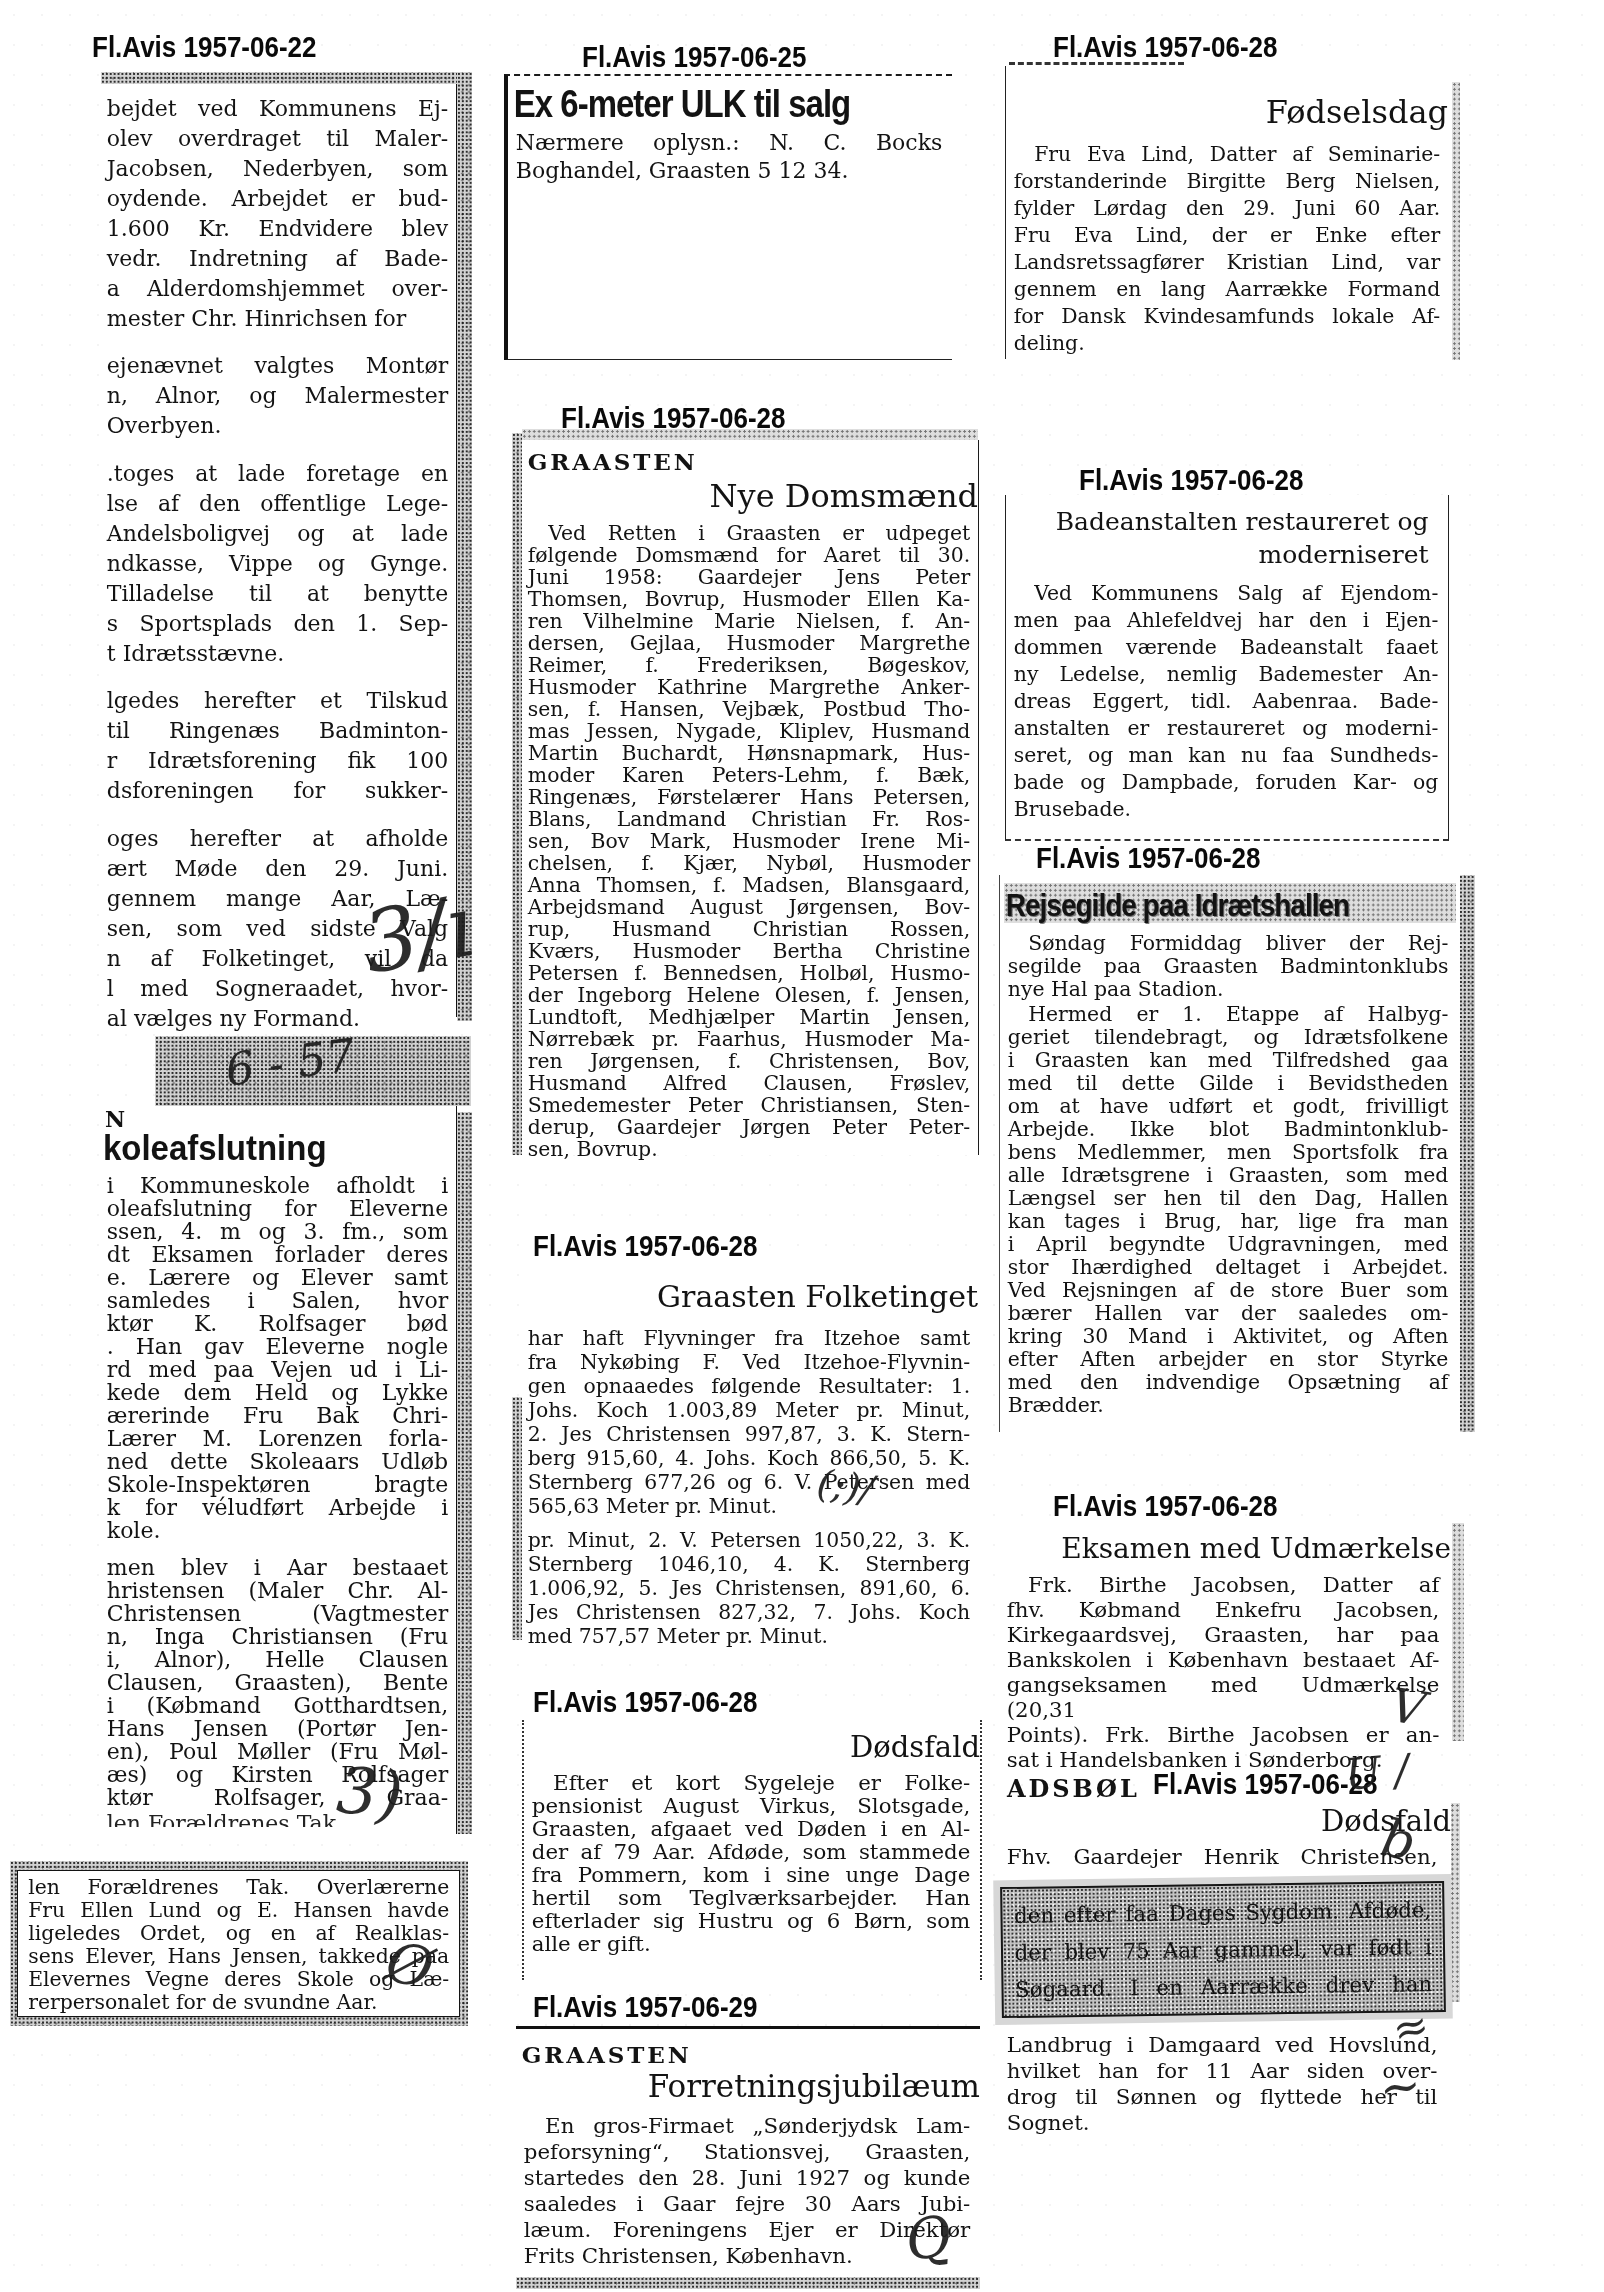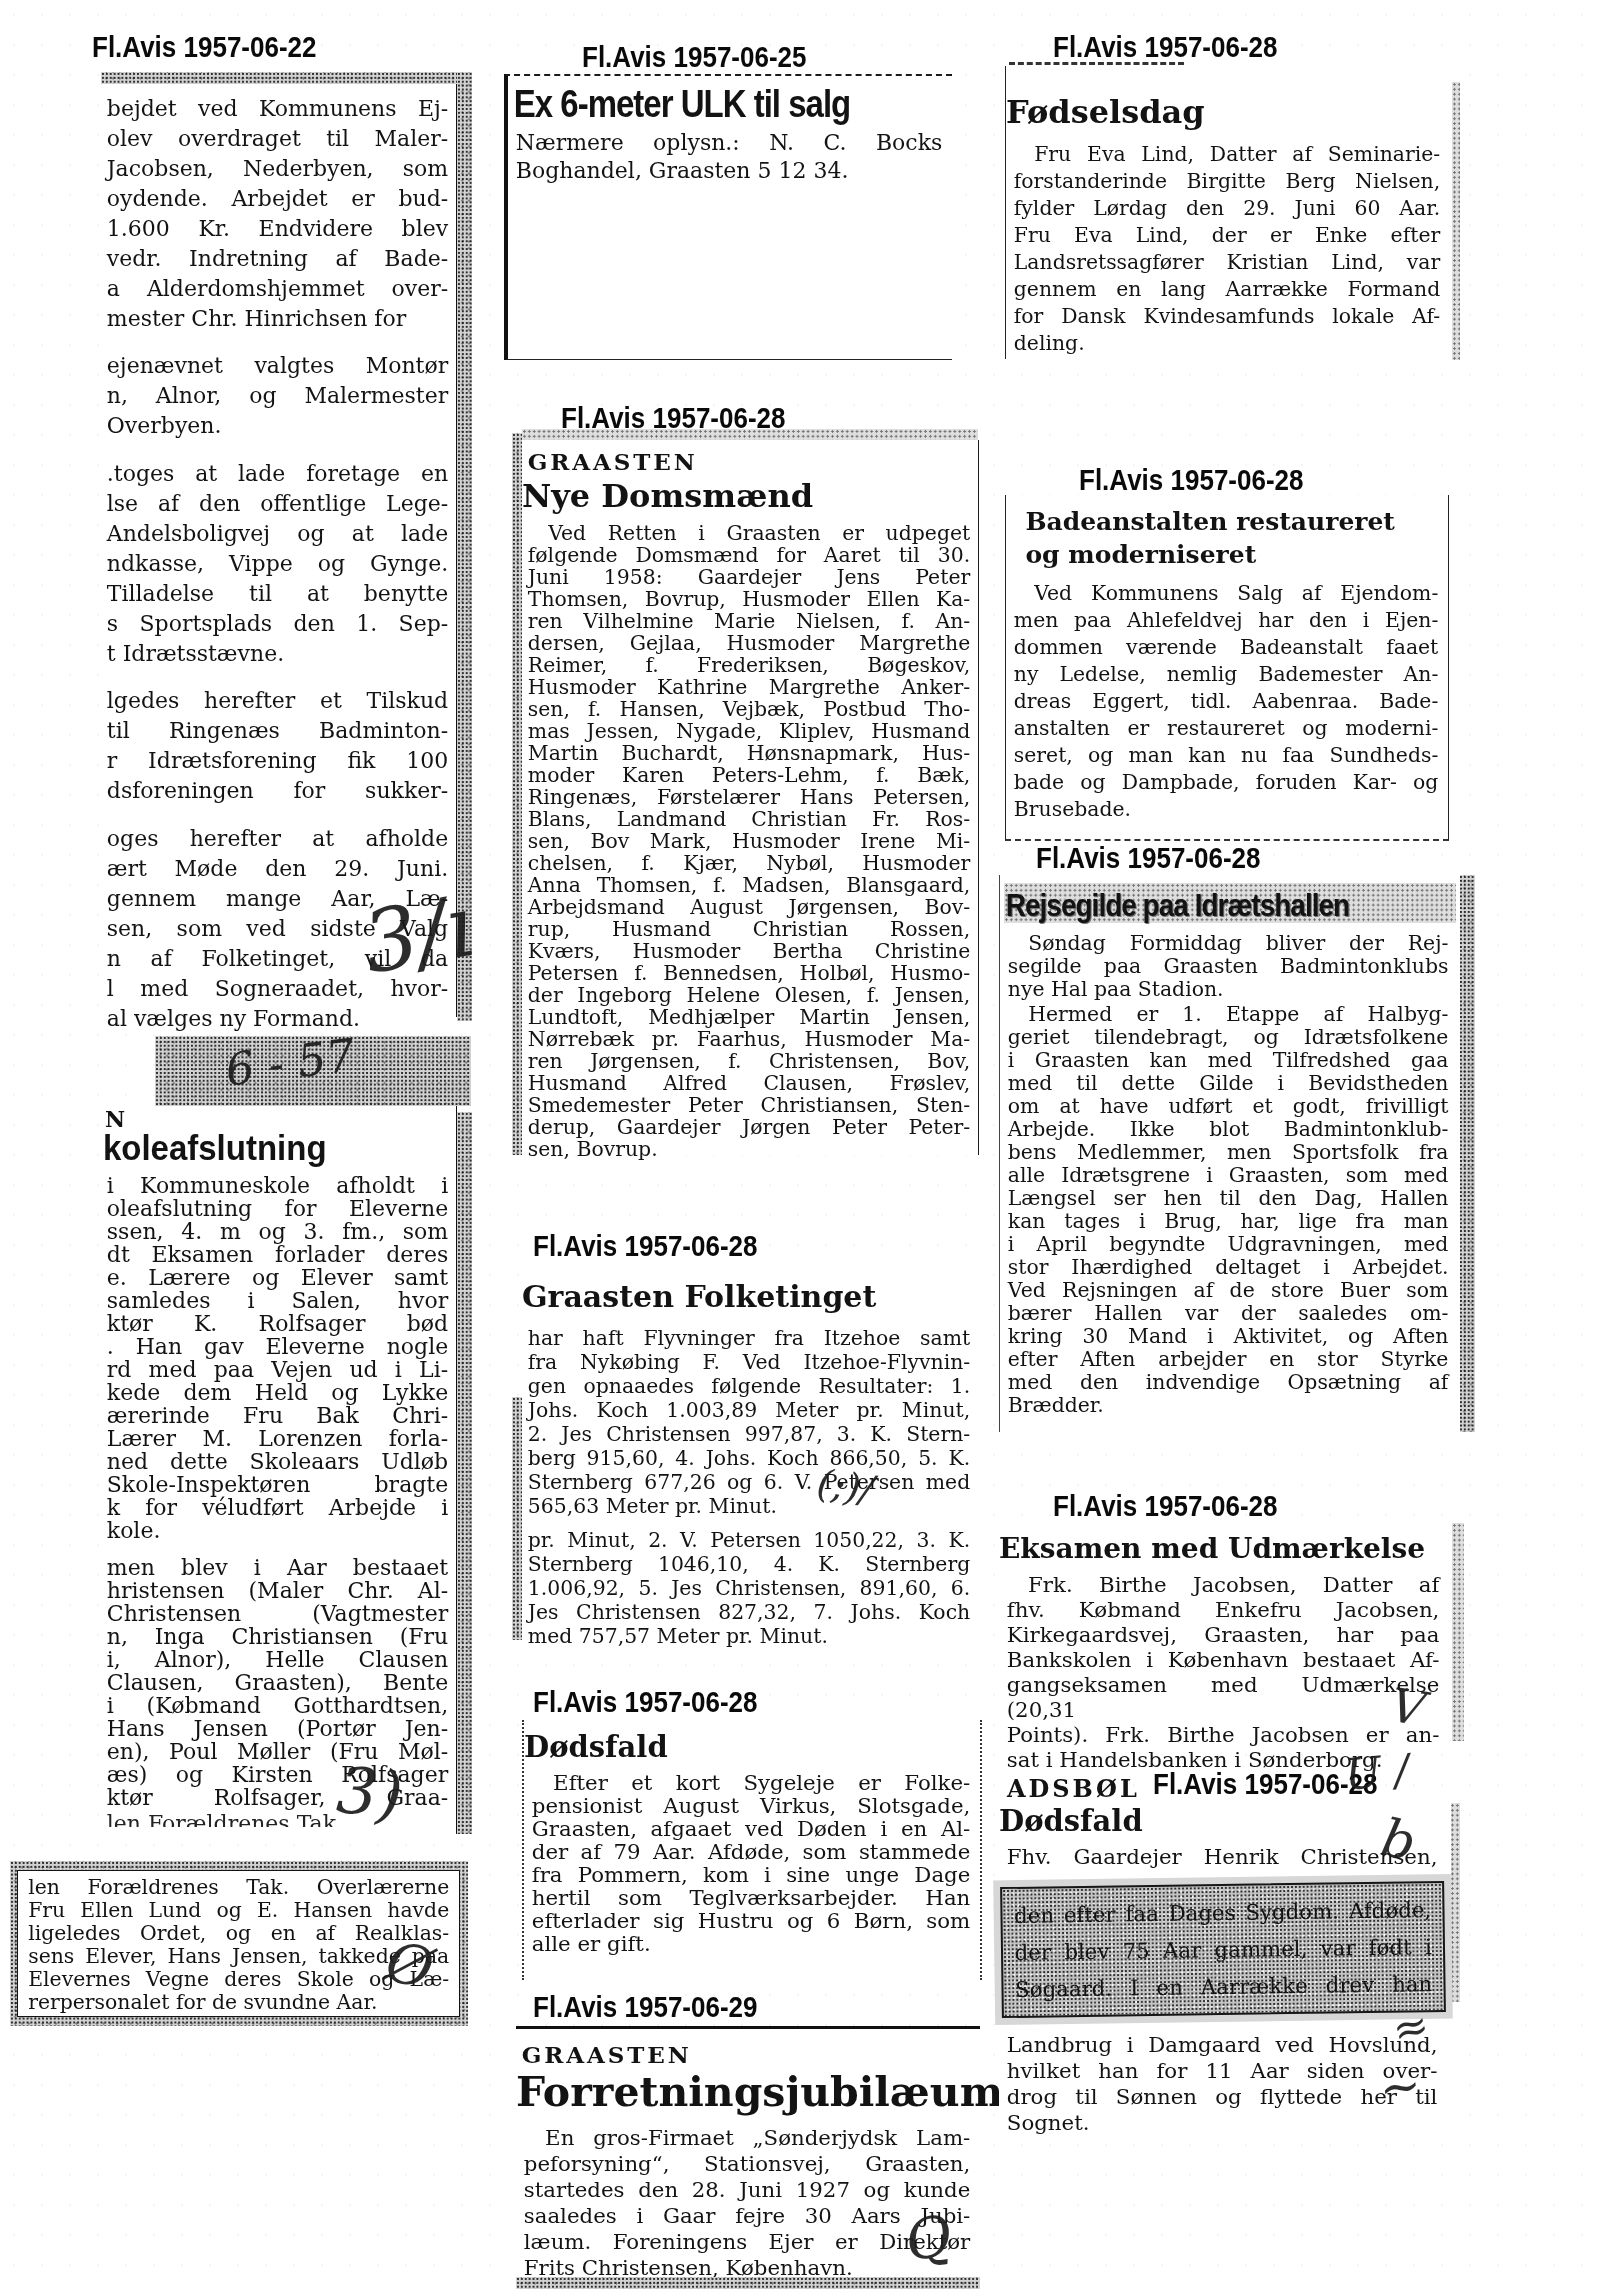--- a/index.html
+++ b/index.html
@@ -5,21 +5,21 @@
   html,body{margin:0;padding:0;background:#e9e9e9;}
   #page{position:relative;width:1604px;height:2292px;background:#ffffff;overflow:hidden;
         font-family:"DejaVu Serif",serif;color:#131313;
         background-image:radial-gradient(rgba(0,0,0,0.045) 1px, transparent 1.4px);
         background-size:28px 30px;}
   .avis{position:absolute;font-family:"Liberation Sans",sans-serif;font-weight:bold;
         font-size:26px;line-height:1;color:#0a0a0a;white-space:nowrap;
         transform:scaleY(1.1);transform-origin:left top;letter-spacing:0px;}
   .clip{position:absolute;}
   .kick{font-weight:bold;letter-spacing:2.9px;font-size:23px;}
-  .ht{font-weight:bold;text-align:left;}
+  .ht{font-weight:normal;text-align:right;}
   .sansline{font-family:"Liberation Sans",sans-serif;font-weight:bold;}
   .bodytxt .line{width:100%;text-align:justify;text-align-last:justify;}
   .bodytxt .line.left{text-align-last:left;}
   .para+.para{margin-top:var(--pgap,15.5px);}
   .force .line{text-align-last:justify !important;}
   .noise{background-color:#d2d2d2;
      background-image:radial-gradient(rgba(15,15,15,0.85) 1px, transparent 1.2px),
                       radial-gradient(rgba(70,70,70,0.6) 1px, transparent 1.3px);
      background-size:3.9px 3.9px,6.8px 6.8px;background-position:0 0,1.9px 2.9px;}
   .noiselite{background-color:#dedede;
@@ -242,21 +242,21 @@
           <div class="line">fra Pommern, kom i sine unge Dage</div>
           <div class="line">hertil som Teglværksarbejder. Han</div>
           <div class="line">efterlader sig Hustru og 6 Børn, som</div>
           <div class="line left">alle er gift.</div>
         </div>
       </div>
   </div>
 
   <div class="clip" style="left:516px;top:2026px;width:464px;height:266px;border-top:3.9px solid #111;background:#fff">
     <div class="kick" style="margin:11.6px 0 0 5.8px">GRAASTEN</div>
-    <div class="ht" style="font-size:41px;margin-top:0px">Forretningsjubilæum</div>
+    <div class="ht" style="font-size:31px;margin-top:0px">Forretningsjubilæum</div>
     <div class="bodytxt" style="margin:9.7px 9.7px 0 7.8px;font-size:21.3px;line-height:26px">
         <div class="para">
           <div class="line"> En gros-Firmaet „Sønderjydsk Lam-</div>
           <div class="line">peforsyning“, Stationsvej, Graasten,</div>
           <div class="line">startedes den 28. Juni 1927 og kunde</div>
           <div class="line">saaledes i Gaar fejre 30 Aars Jubi-</div>
           <div class="line">læum. Foreningens Ejer er Direktør</div>
           <div class="line left">Frits Christensen, København.</div>
         </div>
       </div>

